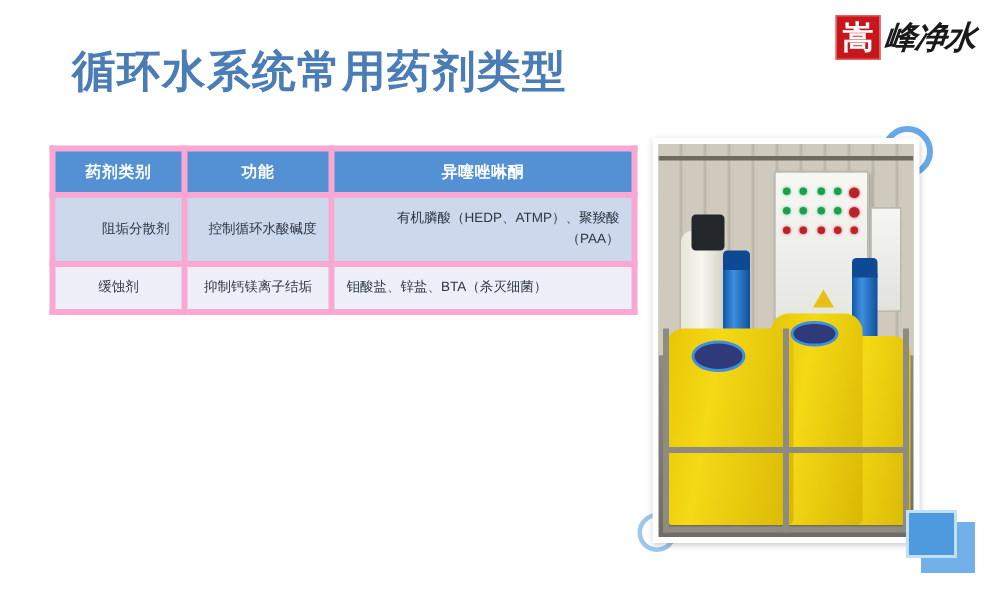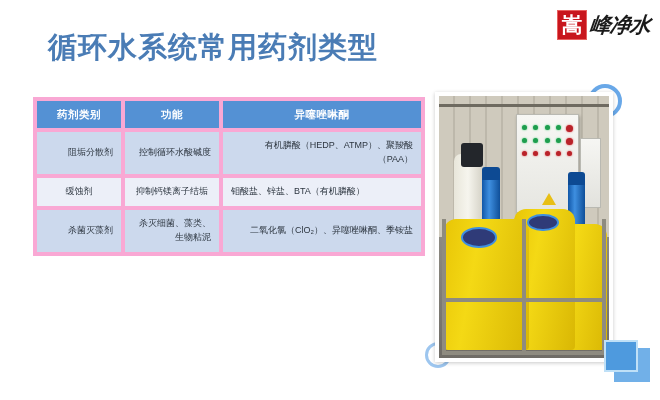--- a/index.html
+++ b/index.html
@@ -338,26 +338,21 @@
     </thead>
     <tbody>
       <tr class="row-dark">
         <td class="cell-cat">阻垢分散剂</td>
         <td class="cell-fun">控制循环水酸碱度</td>
         <td class="cell-ex">有机膦酸（HEDP、ATMP）、聚羧酸（PAA）</td>
       </tr>
       <tr class="row-light">
         <td class="cell-cat">缓蚀剂</td>
         <td class="cell-fun">抑制钙镁离子结垢</td>
-        <td class="cell-ex">钼酸盐、锌盐、BTA（有机膦酸）</td>
-      </tr>
-      <tr class="row-dark">
-        <td class="cell-cat">杀菌灭藻剂</td>
-        <td class="cell-fun">杀灭细菌、藻类、生物粘泥</td>
-        <td class="cell-ex">二氧化氯（ClO₂）、异噻唑啉酮、季铵盐</td>
+        <td class="cell-ex">钼酸盐、锌盐、BTA（杀灭细菌）</td>
       </tr>
     </tbody>
   </table>
 
   <div class="ring ring-tr"></div>
   <div class="ring ring-bl"></div>
 
   <div class="photo-wrap">
     <div class="photo-frame">
       <div class="photo">

